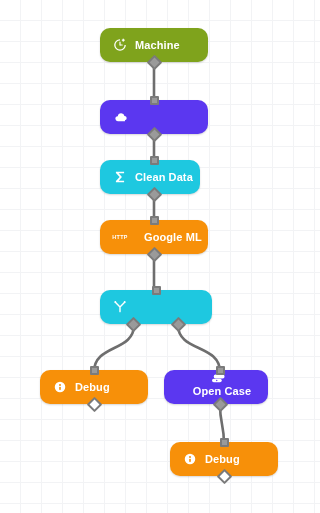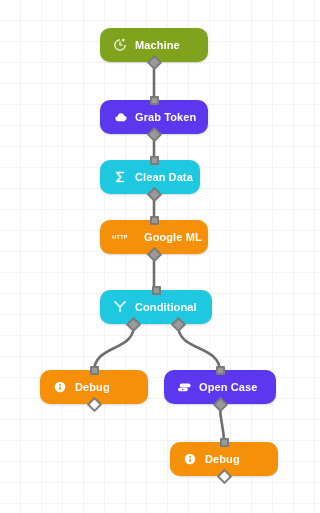--- a/index.html
+++ b/index.html
@@ -114,21 +114,20 @@
         </span>
         <span class="nlabel">Machine</span>
       </div>
       <div class="port port-out filled" style="left: 148.5px; top: 56.5px;"></div>
       <div class="node" style="left: 100px; top: 100px; width: 108px; height: 34px; background: rgb(91, 55, 240);">
         <span class="nicon">
           <svg width="15" height="15" viewBox="0 0 24 24">
             <path fill="#ffffff" d="M19 16.5a3.5 3.5 0 0 0-.6-6.95A5.5 5.5 0 0 0 7.6 9.9 4 4 0 0 0 8 17.9h11a1 1 0 0 0 0-1.4z"></path>
           </svg>
         </span>
-        <span class="nlabel">Grab Token</span>
       </div>
       <div class="port port-in" style="left: 149.5px; top: 95.5px;"></div>
       <div class="port port-out filled" style="left: 148.5px; top: 128.5px;"></div>
       <div class="node" style="left: 100px; top: 160px; width: 100px; height: 34px; background: rgb(30, 200, 224);">
         <span class="nicon">
           <svg width="14" height="14" viewBox="0 0 24 24">
             <path fill="#ffffff" d="M5 3h14v2.6h-9.3l5.6 6.4-5.6 6.4H19V21H5v-2l6.4-7L5 5V3z"></path>
           </svg>
         </span>
         <span class="nlabel">Clean Data</span>
@@ -144,38 +143,37 @@
       <div class="port port-in" style="left: 149.5px; top: 215.5px;"></div>
       <div class="port port-out filled" style="left: 148.5px; top: 248.5px;"></div>
       <div class="node" style="left: 100px; top: 290px; width: 112px; height: 34px; background: rgb(30, 200, 224);">
         <span class="nicon">
           <svg width="14" height="14" viewBox="0 0 24 24">
             <path fill="none" stroke="#ffffff" stroke-width="2.4" stroke-linecap="round" d="M4 4l8 8M20 4l-8 8M12 12v8"></path>
             <circle fill="#ffffff" cx="4" cy="3.4" r="1.6"></circle>
             <circle fill="#ffffff" cx="20" cy="3.4" r="1.6"></circle>
           </svg>
         </span>
-        <span class="nlabel">Conditional</span>
       </div>
       <div class="port port-in" style="left: 151.5px; top: 285.5px;"></div>
       <div class="port port-out filled" style="left: 128.1px; top: 318.5px;"></div>
       <div class="port port-out filled" style="left: 172.9px; top: 318.5px;"></div>
       <div class="node" style="left: 40px; top: 370px; width: 108px; height: 34px; background: rgb(247, 144, 9);">
         <span class="nicon">
           <svg width="14" height="14" viewBox="0 0 24 24">
             <circle fill="#ffffff" cx="12" cy="12" r="9"></circle>
             <circle fill="#f79009" cx="12" cy="8.6" r="1.7"></circle>
             <rect fill="#f79009" x="10.6" y="11.4" width="2.8" height="6" rx="1.4"></rect>
           </svg>
         </span>
         <span class="nlabel">Debug</span>
       </div>
       <div class="port port-in" style="left: 89.5px; top: 365.5px;"></div>
       <div class="port port-out" style="left: 88.5px; top: 398.5px;"></div>
-      <div class="node" style="left: 164px; top: 370px; width: 112px; height: 34px; background: rgb(91, 55, 240);">
+      <div class="node" style="left: 164px; top: 370px; width: 104px; height: 34px; background: rgb(91, 55, 240); flex-direction: column;">
         <span class="nicon">
           <svg width="15" height="15" viewBox="0 0 24 24">
             <path fill="#ffffff" d="M7.5 5.5h11a3.2 3.2 0 0 1 0 6.4h-11a3.2 3.2 0 0 1 0-6.4z"></path>
             <path fill="#ffffff" d="M4.5 12.2h9.8a2.9 2.9 0 0 1 0 5.8H4.5a2.9 2.9 0 0 1 0-5.8z"></path>
             <circle fill="#5b37f0" cx="9.2" cy="15.1" r="1.1"></circle>
           </svg>
         </span>
         <span class="nlabel">Open Case</span>
       </div>
       <div class="port port-in" style="left: 215.5px; top: 365.5px;"></div>

